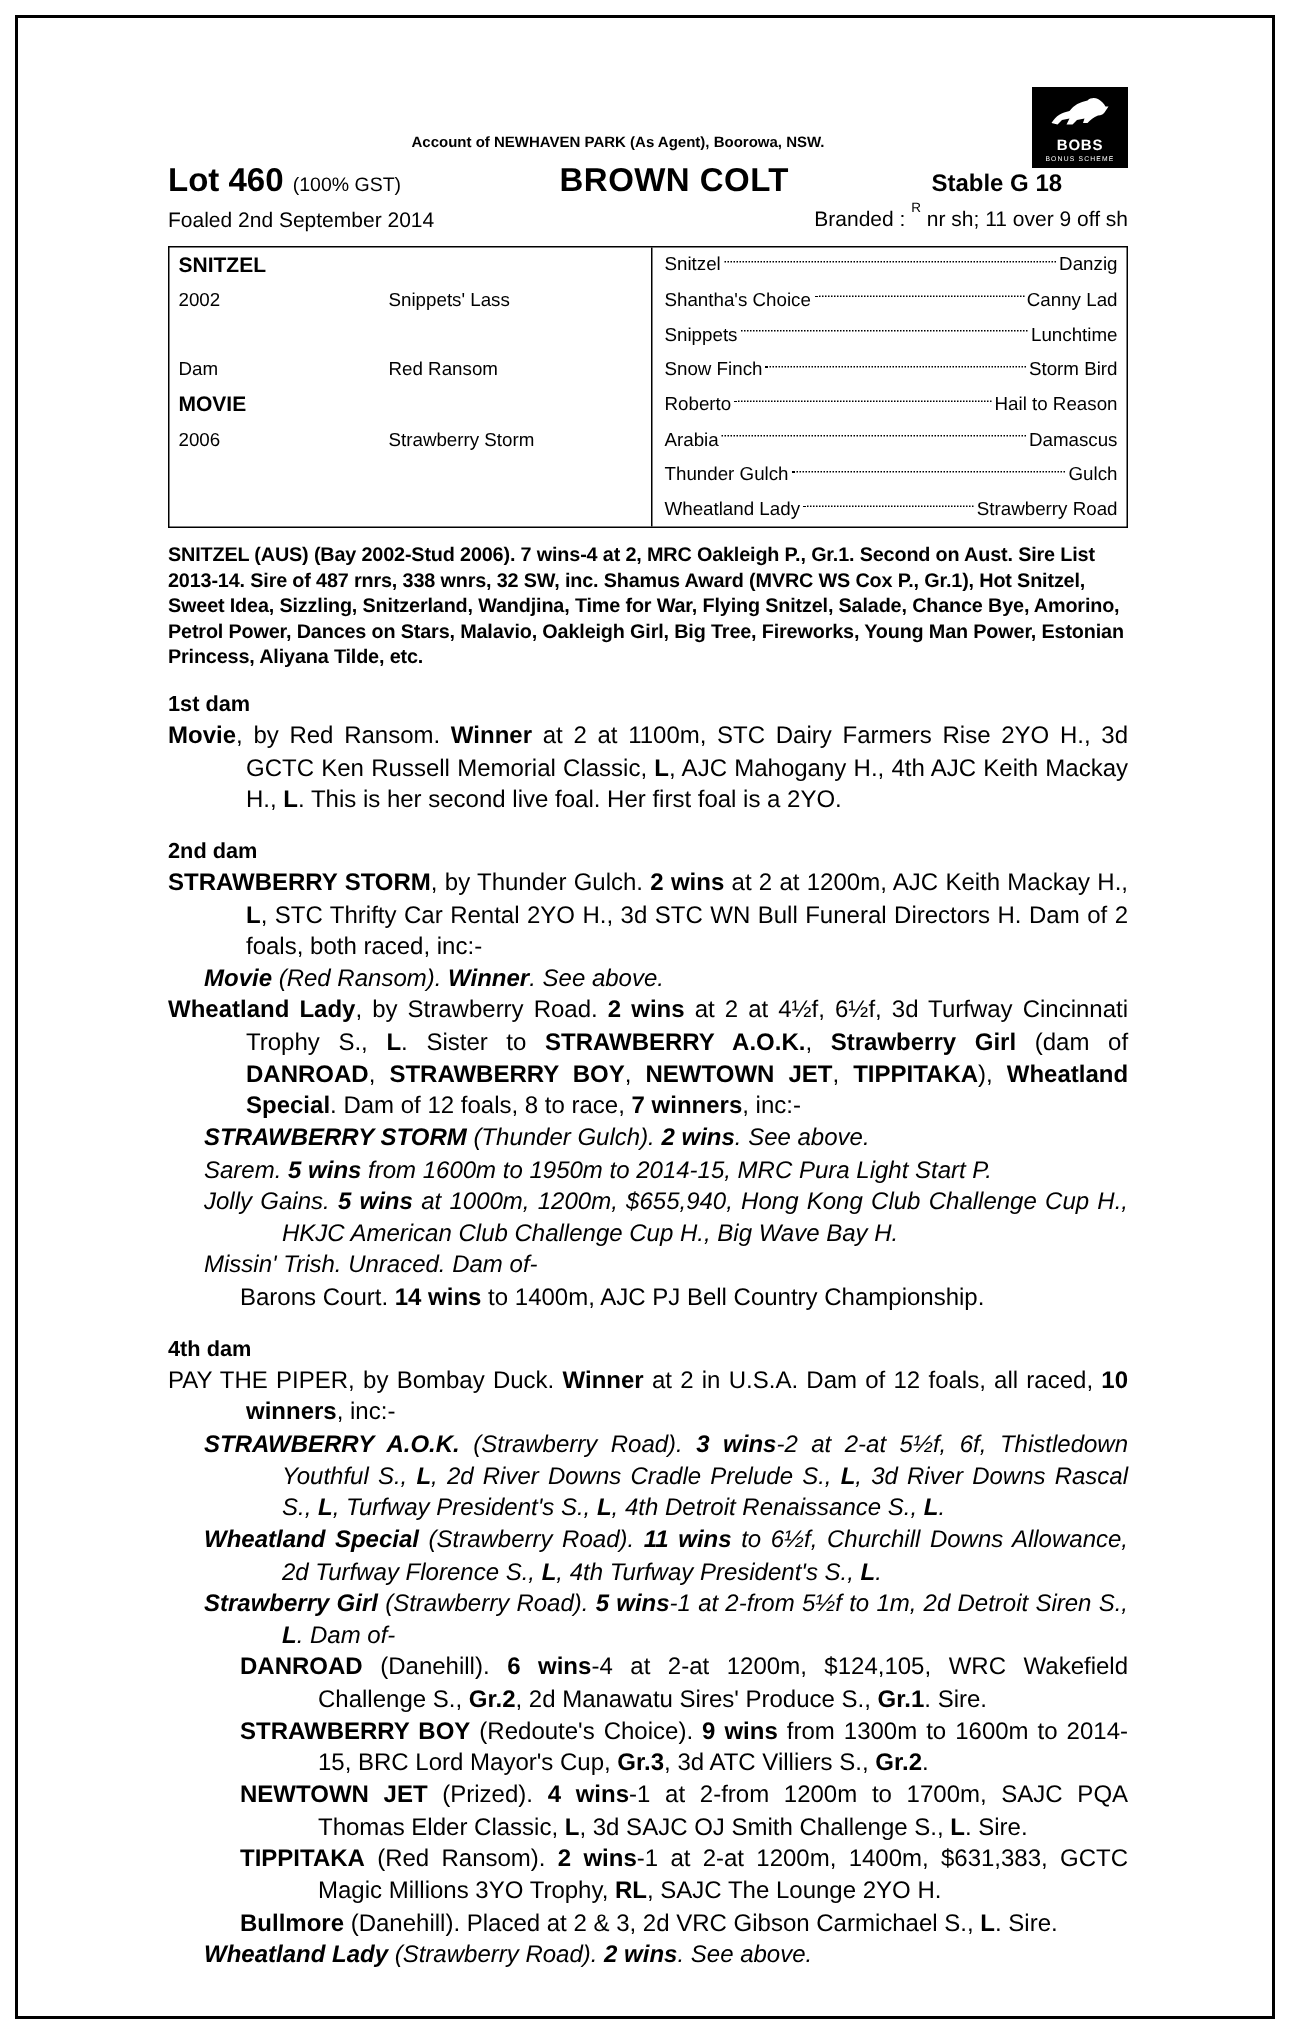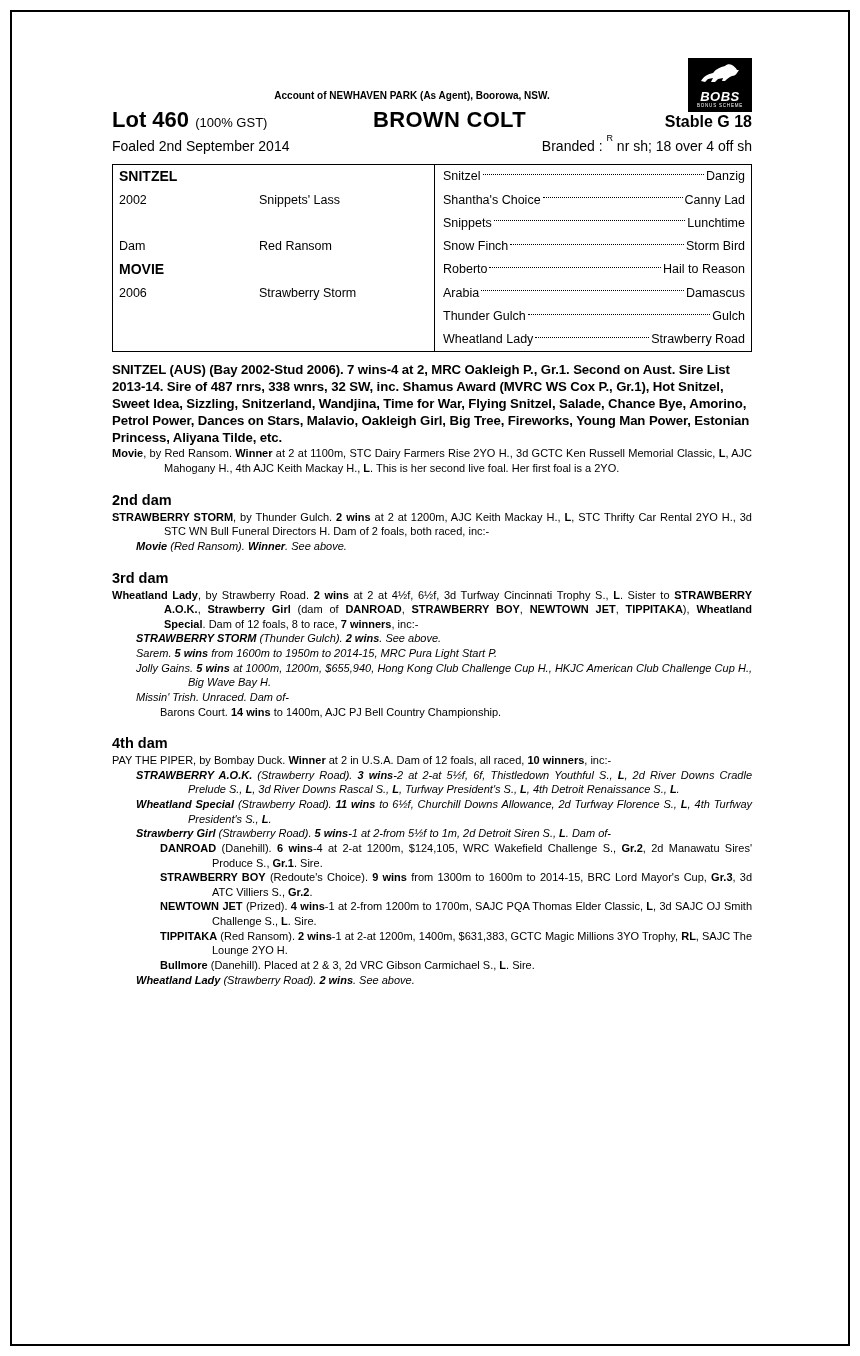--- a/index.html
+++ b/index.html
@@ -51,25 +51,24 @@
     padding-bottom: 3px;
     box-sizing: border-box;
   }
   .bobs-logo .horse {
     flex: 1;
     display: flex;
     align-items: center;
     justify-content: center;
   }
   .bobs-logo .bobs-text {
-    font-size: 13px;
+    font-size: 10px;
     font-weight: bold;
     letter-spacing: 0.5px;
     line-height: 1;
-    font-style: italic;
   }
   .bobs-logo .bobs-sub {
     font-size: 4.5px;
     letter-spacing: 0.8px;
     line-height: 1.4;
   }
 
   .account-line {
     text-align: center;
     font-size: 10px;
@@ -95,21 +94,21 @@
   }
   .lot-mid {
     flex: 1;
     text-align: center;
     font-size: 22px;
     font-weight: bold;
     letter-spacing: 0.3px;
   }
   .lot-right {
     width: 175px;
-    text-align: right;
+    text-align: center;
     font-size: 16px;
     font-weight: bold;
   }
 
   .foal-row {
     display: flex;
     align-items: baseline;
     font-size: 14px;
     margin-top: 4px;
     gap: 22px;
@@ -179,21 +178,21 @@
     letter-spacing: -0.1px;
   }
 
   
   .dam-head {
     font-size: 14.5px;
     font-weight: bold;
     margin: 16px 0 2px 0;
   }
   .para {
-    font-size: 11px;
+    font-size: 16px;
     line-height: 1.33;
     text-align: justify;
     margin: 0 0 0 0;
   }
   .hang {
     padding-left: 52px;
     text-indent: -52px;
   }
   .lvl1 { margin-left: 24px; font-style: italic; }
   .lvl2 { margin-left: 48px; }
@@ -226,21 +225,21 @@
       </div>
       <div class="lot-mid">BROWN COLT</div>
       <div class="lot-right">Stable G 18</div>
     </div>
 
     <div class="foal-row">
       <div class="foal-left">Foaled 2nd September 2014</div>
       <div class="foal-right">
         <span>Branded :</span>
         <span class="brand-sup">R</span>
-        <span>nr sh; 18 over 4 off sh</span>
+        <span>nr sh; 11 over 9 off sh</span>
       </div>
     </div>
 
     <div class="ped">
       <div class="ped-left">
         <div class="cell">
           <div class="c1 bold">SNITZEL</div>
           <div class="c2"></div>
         </div>
         <div class="cell">
@@ -309,27 +308,27 @@
           <span class="dots"></span>
           <span class="val">Strawberry Road</span>
         </div>
       </div>
     </div>
 
     <div class="sire-block">SNITZEL (AUS) (Bay 2002-Stud 2006). 7 wins-4 at 2, MRC Oakleigh P., Gr.1. Second on Aust. Sire List 2013-14. Sire of 487 rnrs, 338 wnrs, 32 SW, inc. Shamus Award (MVRC WS Cox P., Gr.1), Hot Snitzel, Sweet Idea, Sizzling, Snitzerland, Wandjina, Time for War, Flying Snitzel, Salade, Chance Bye, Amorino, Petrol Power, Dances on Stars, Malavio, Oakleigh Girl, Big Tree, Fireworks, Young Man Power, Estonian Princess, Aliyana Tilde, etc.</div>
 
     <div>
 
+      <div class="dam-head">1st dam</div>
       <p class="para hang"><b>Movie</b>, by Red Ransom. <b>Winner</b> at 2 at 1100m, STC Dairy Farmers Rise 2YO H., 3d GCTC Ken Russell Memorial Classic, <b>L</b>, AJC Mahogany H., 4th AJC Keith Mackay H., <b>L</b>. This is her second live foal. Her first foal is a 2YO.</p>
 
       <div class="dam-head">2nd dam</div>
       <p class="para hang"><b>STRAWBERRY STORM</b>, by Thunder Gulch. <b>2 wins</b> at 2 at 1200m, AJC Keith Mackay H., <b>L</b>, STC Thrifty Car Rental 2YO H., 3d STC WN Bull Funeral Directors H. Dam of 2 foals, both raced, inc:-</p>
       <p class="para hang lvl1"><b>Movie</b> (Red Ransom). <b>Winner</b>. See above.</p>
 
-      <div class="dam-head">3rd dam</div>
       <p class="para hang"><b>Wheatland Lady</b>, by Strawberry Road. <b>2 wins</b> at 2 at 4½f, 6½f, 3d Turfway Cincinnati Trophy S., <b>L</b>. Sister to <b>STRAWBERRY A.O.K.</b>, <b>Strawberry Girl</b> (dam of <b>DANROAD</b>, <b>STRAWBERRY BOY</b>, <b>NEWTOWN JET</b>, <b>TIPPITAKA</b>), <b>Wheatland Special</b>. Dam of 12 foals, 8 to race, <b>7 winners</b>, inc:-</p>
       <p class="para hang lvl1"><b>STRAWBERRY STORM</b> (Thunder Gulch). <b>2 wins</b>. See above.</p>
       <p class="para hang lvl1">Sarem. <b>5 wins</b> from 1600m to 1950m to 2014-15, MRC Pura Light Start P.</p>
       <p class="para hang lvl1">Jolly Gains. <b>5 wins</b> at 1000m, 1200m, $655,940, Hong Kong Club Challenge Cup H., HKJC American Club Challenge Cup H., Big Wave Bay H.</p>
       <p class="para hang lvl1">Missin' Trish. Unraced. Dam of-</p>
       <p class="para hang lvl2">Barons Court. <b>14 wins</b> to 1400m, AJC PJ Bell Country Championship.</p>
 
       <div class="dam-head">4th dam</div>
       <p class="para hang">PAY THE PIPER, by Bombay Duck. <b>Winner</b> at 2 in U.S.A. Dam of 12 foals, all raced, <b>10 winners</b>, inc:-</p>
       <p class="para hang lvl1"><b>STRAWBERRY A.O.K.</b> (Strawberry Road). <b>3 wins</b>-2 at 2-at 5½f, 6f, Thistledown Youthful S., <b>L</b>, 2d River Downs Cradle Prelude S., <b>L</b>, 3d River Downs Rascal S., <b>L</b>, Turfway President's S., <b>L</b>, 4th Detroit Renaissance S., <b>L</b>.</p>

